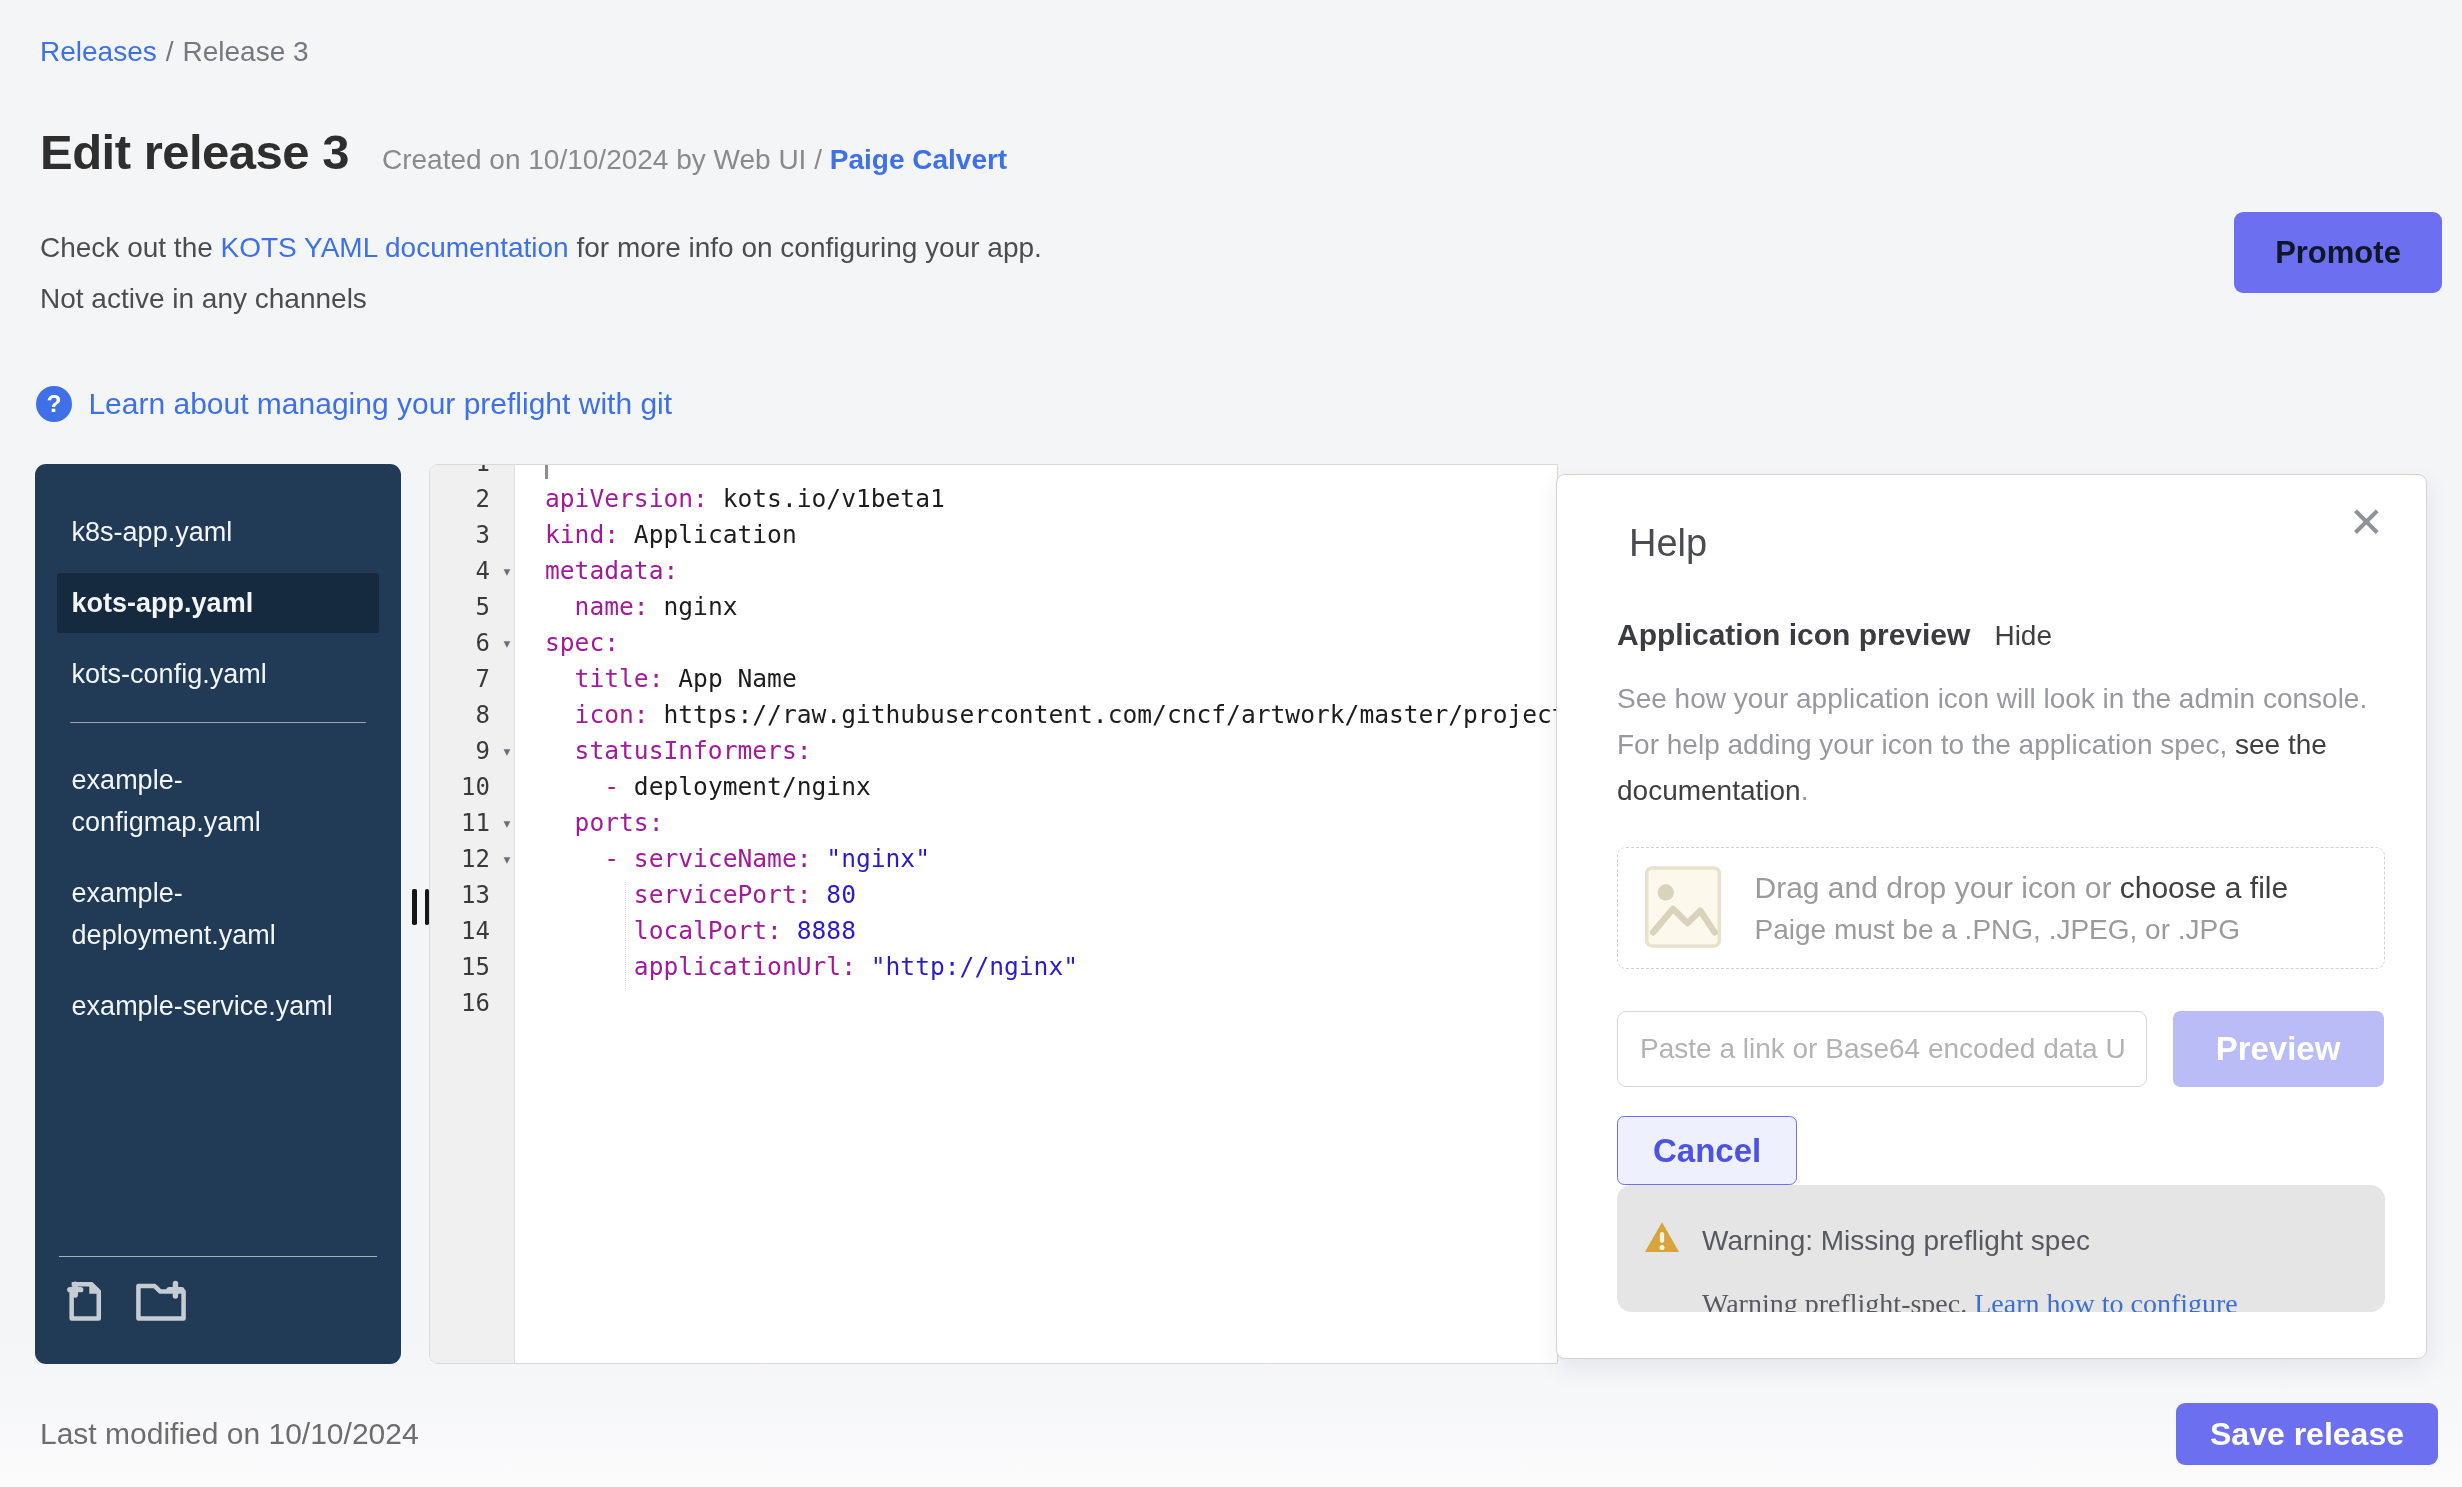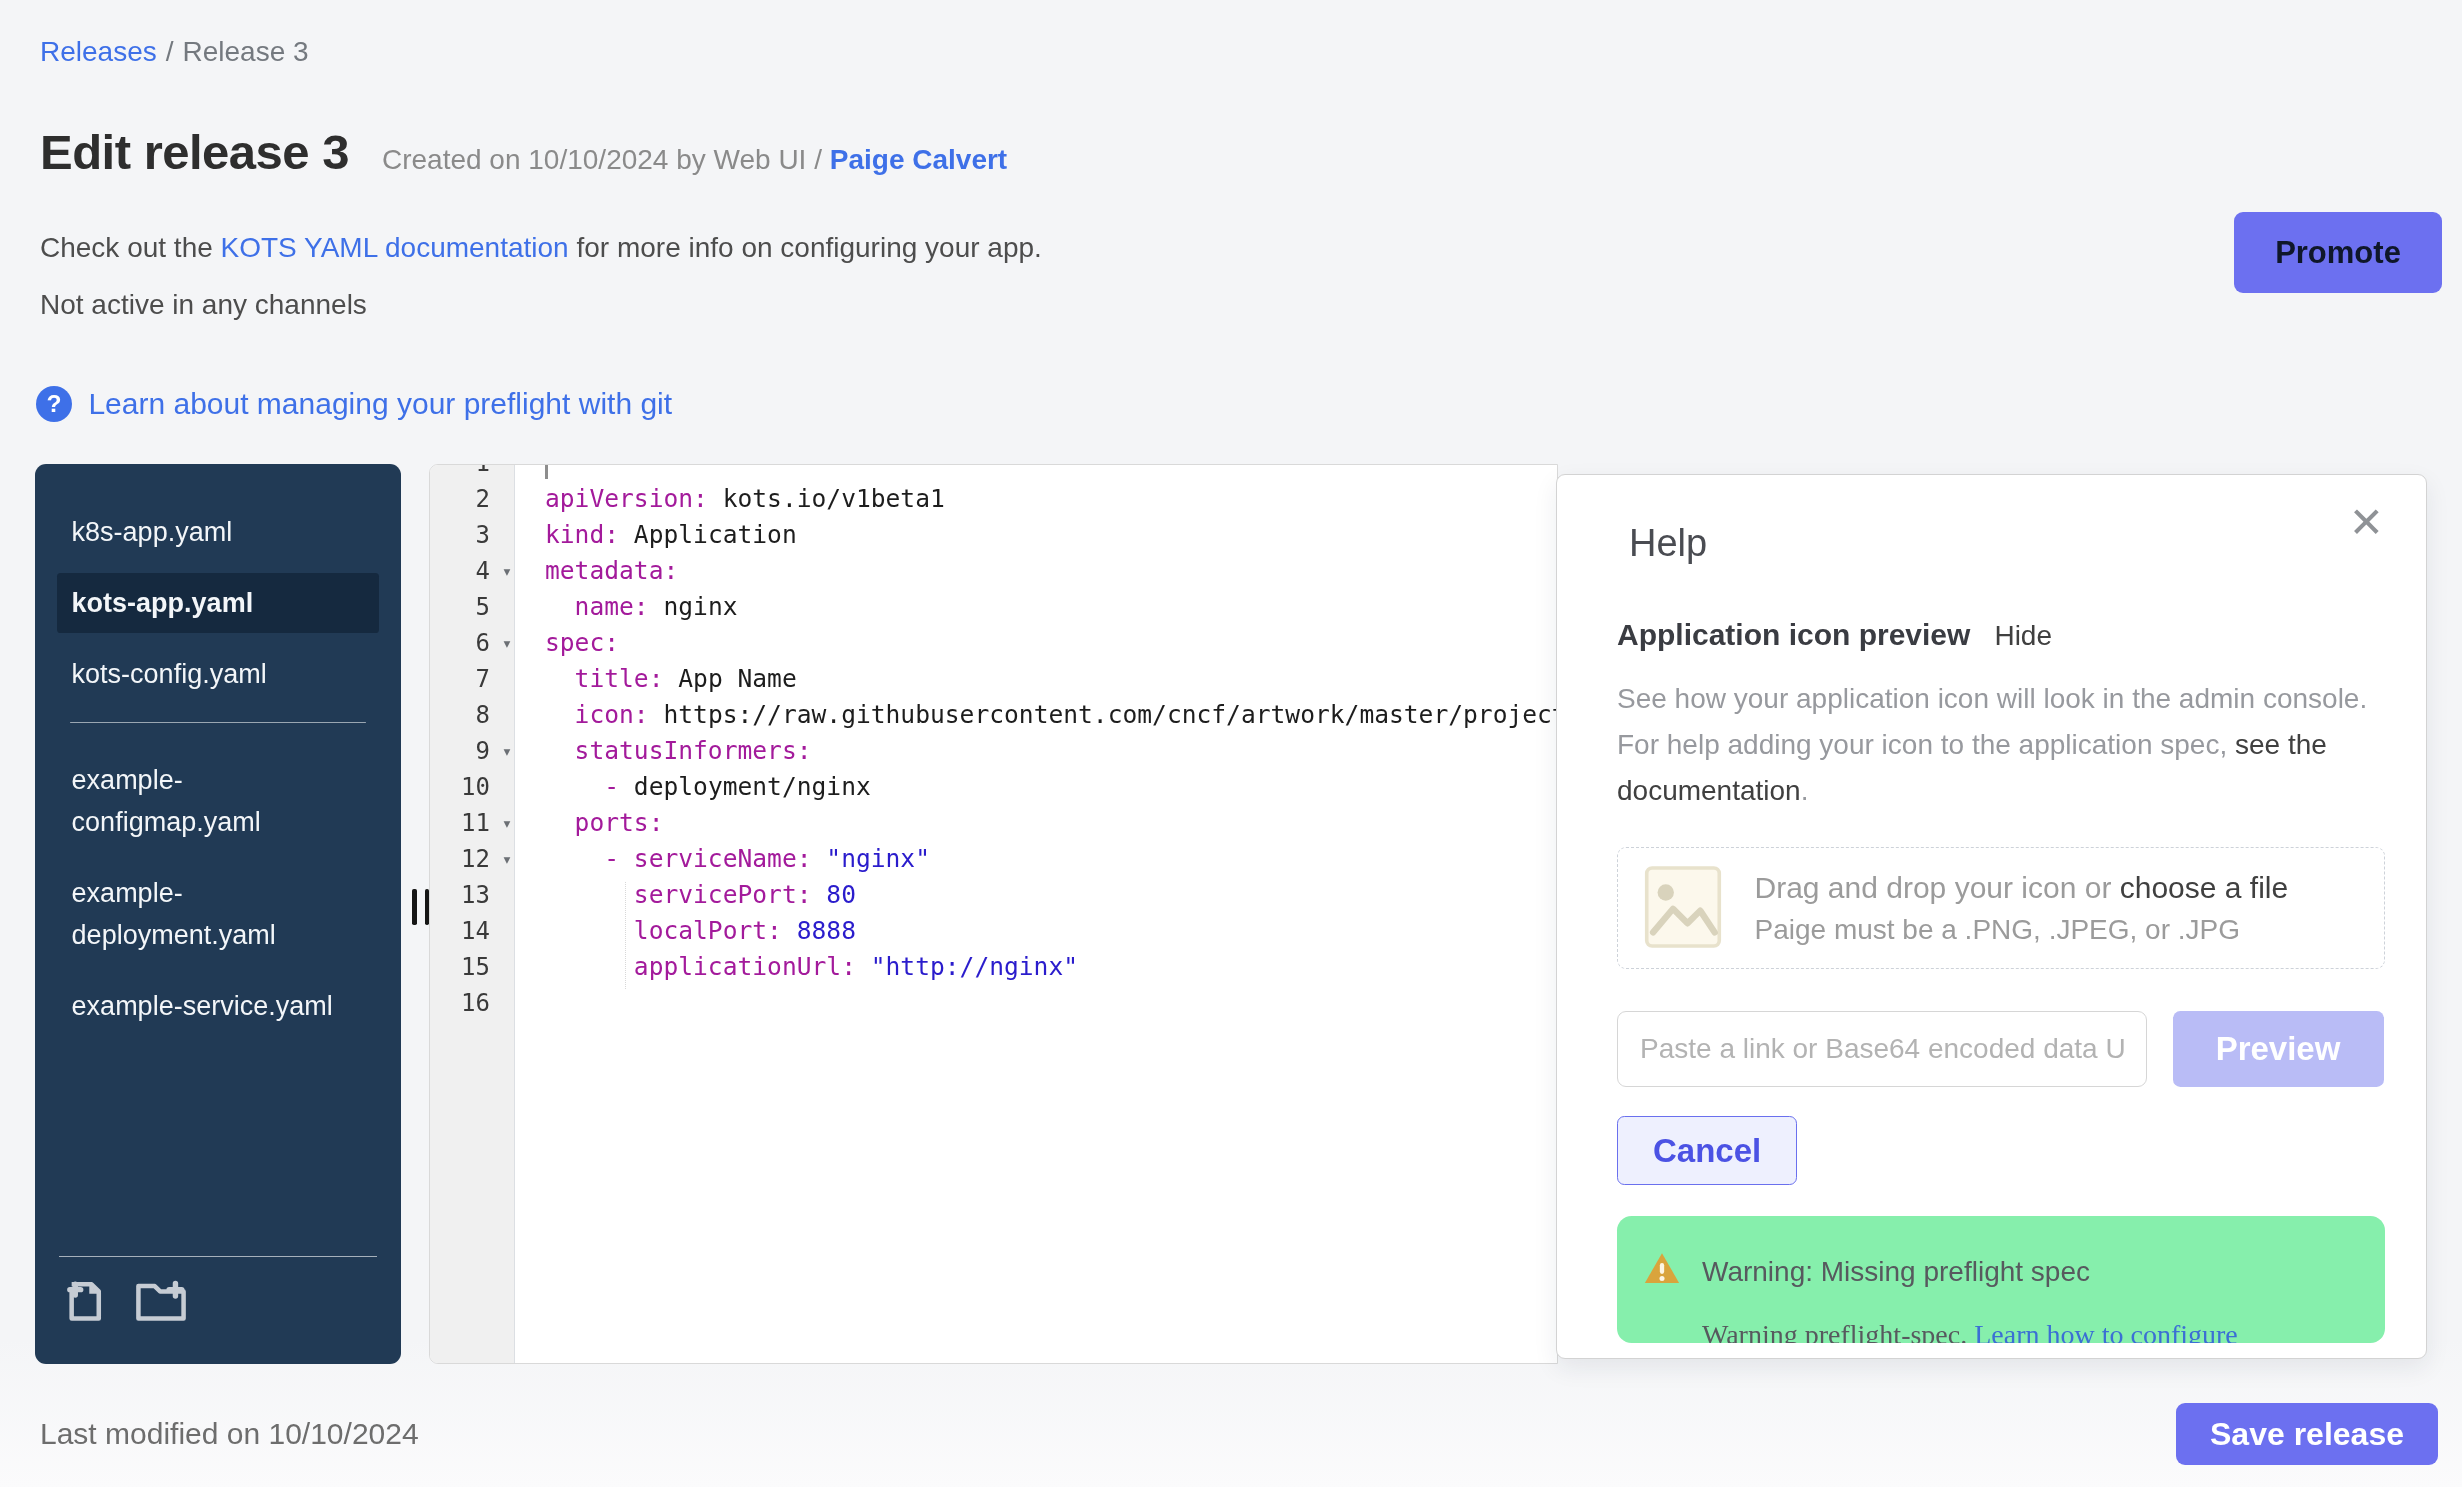--- a/index.html
+++ b/index.html
@@ -9,21 +9,21 @@
   
   .breadcrumb{position:absolute;left:40px;top:36px;font-size:28px;color:#74797f;}
   .breadcrumb a{color:#3e70e8;text-decoration:none;cursor:pointer;}
   .breadcrumb .sep{margin:0 9px;color:#74797f;}
   .titlerow{position:absolute;left:40px;top:124px;display:flex;align-items:baseline;gap:33px;}
   .page-title{font-size:49px;font-weight:800;color:#2e2e2e;letter-spacing:-0.5px;}
   .created{font-size:28px;color:#8a8a8a;}
   .created a{color:#3e70e8;text-decoration:none;font-weight:600;cursor:pointer;}
   .docsline{position:absolute;left:40px;top:232px;font-size:28px;color:#4d4d4d;}
   .docsline a{color:#3e70e8;text-decoration:none;cursor:pointer;}
-  .channel-status{position:absolute;left:40px;top:289px;font-size:28px;color:#4d4d4d;}
+  .channel-status{position:absolute;left:40px;top:283px;font-size:28px;color:#4d4d4d;}
   .btn{border:none;cursor:pointer;font-family:inherit;}
   .promote{position:absolute;right:20px;top:212px;width:208px;height:81px;background:#6c70f0;color:#0f172a;
     font-size:31px;font-weight:700;border-radius:9px;}
   .gitrow{position:absolute;left:36px;top:386px;display:flex;align-items:center;gap:16.4px;font-size:30px;}
   .qmark{width:36px;height:36px;border-radius:50%;background:#3e70e8;color:#fff;font-size:24.6px;font-weight:700;
     display:flex;align-items:center;justify-content:center;}
   .gitrow a{color:#3e70e8;text-decoration:none;cursor:pointer;}
 
   
   .sidebar{position:absolute;left:35px;top:464px;width:366px;height:900px;background:#213a55;border-radius:11px;
@@ -72,21 +72,21 @@
     display:flex;align-items:center;gap:33px;padding:0 25.5px;cursor:pointer;}
   .dz-text .l1{font-size:30px;color:#9b9b9b;}
   .dz-text .l2{font-size:28px;color:#9b9b9b;margin-top:9px;}
   .iconrow{margin-top:42px;display:flex;gap:25.5px;}
   .url-input{width:530px;height:76px;box-sizing:border-box;border:1.8px solid #d6d6d6;border-radius:9px;font-size:28px;
     color:#444;padding:0 22px;font-family:inherit;outline:none;white-space:nowrap;overflow:hidden;}
   .url-input::placeholder{color:#b3b3b3;}
   .preview-btn{width:211px;height:76px;background:#b9bcf6;color:#fff;font-size:33px;font-weight:700;border-radius:7.3px;}
   .cancel-btn{margin-top:29px;height:69px;padding:0 35px;background:#eef0fe;border:1.8px solid #6a70ee;border-radius:7.3px;
     color:#4b52e4;font-size:33px;font-weight:700;cursor:pointer;font-family:inherit;}
-  .warning{margin-top:31px;width:768px;height:127px;background:#86efac;border-radius:14.6px;box-sizing:border-box;
+  .warning{width:768px;height:127px;background:#e5e5e5;border-radius:14.6px;box-sizing:border-box;
     padding:35px 27px 0;position:relative;overflow:hidden;}
   .warn-line1{display:flex;align-items:center;gap:22px;font-size:28px;color:#57595e;}
   .warn-line2{margin:25.5px 0 0 58px;font-size:28px;color:#57595e;font-family:Liberation Serif, serif;}
   .warn-line2 a{color:#3b6fd4;text-decoration:none;cursor:pointer;}
 
   
   .last-modified{position:absolute;left:40px;top:1417px;font-size:30px;color:#6d6d6d;}
   .save-release{position:absolute;right:24px;top:1403px;width:262px;height:62px;background:#6c70f0;color:#fff;
     font-size:32px;font-weight:700;border-radius:9px;}
 </style>

